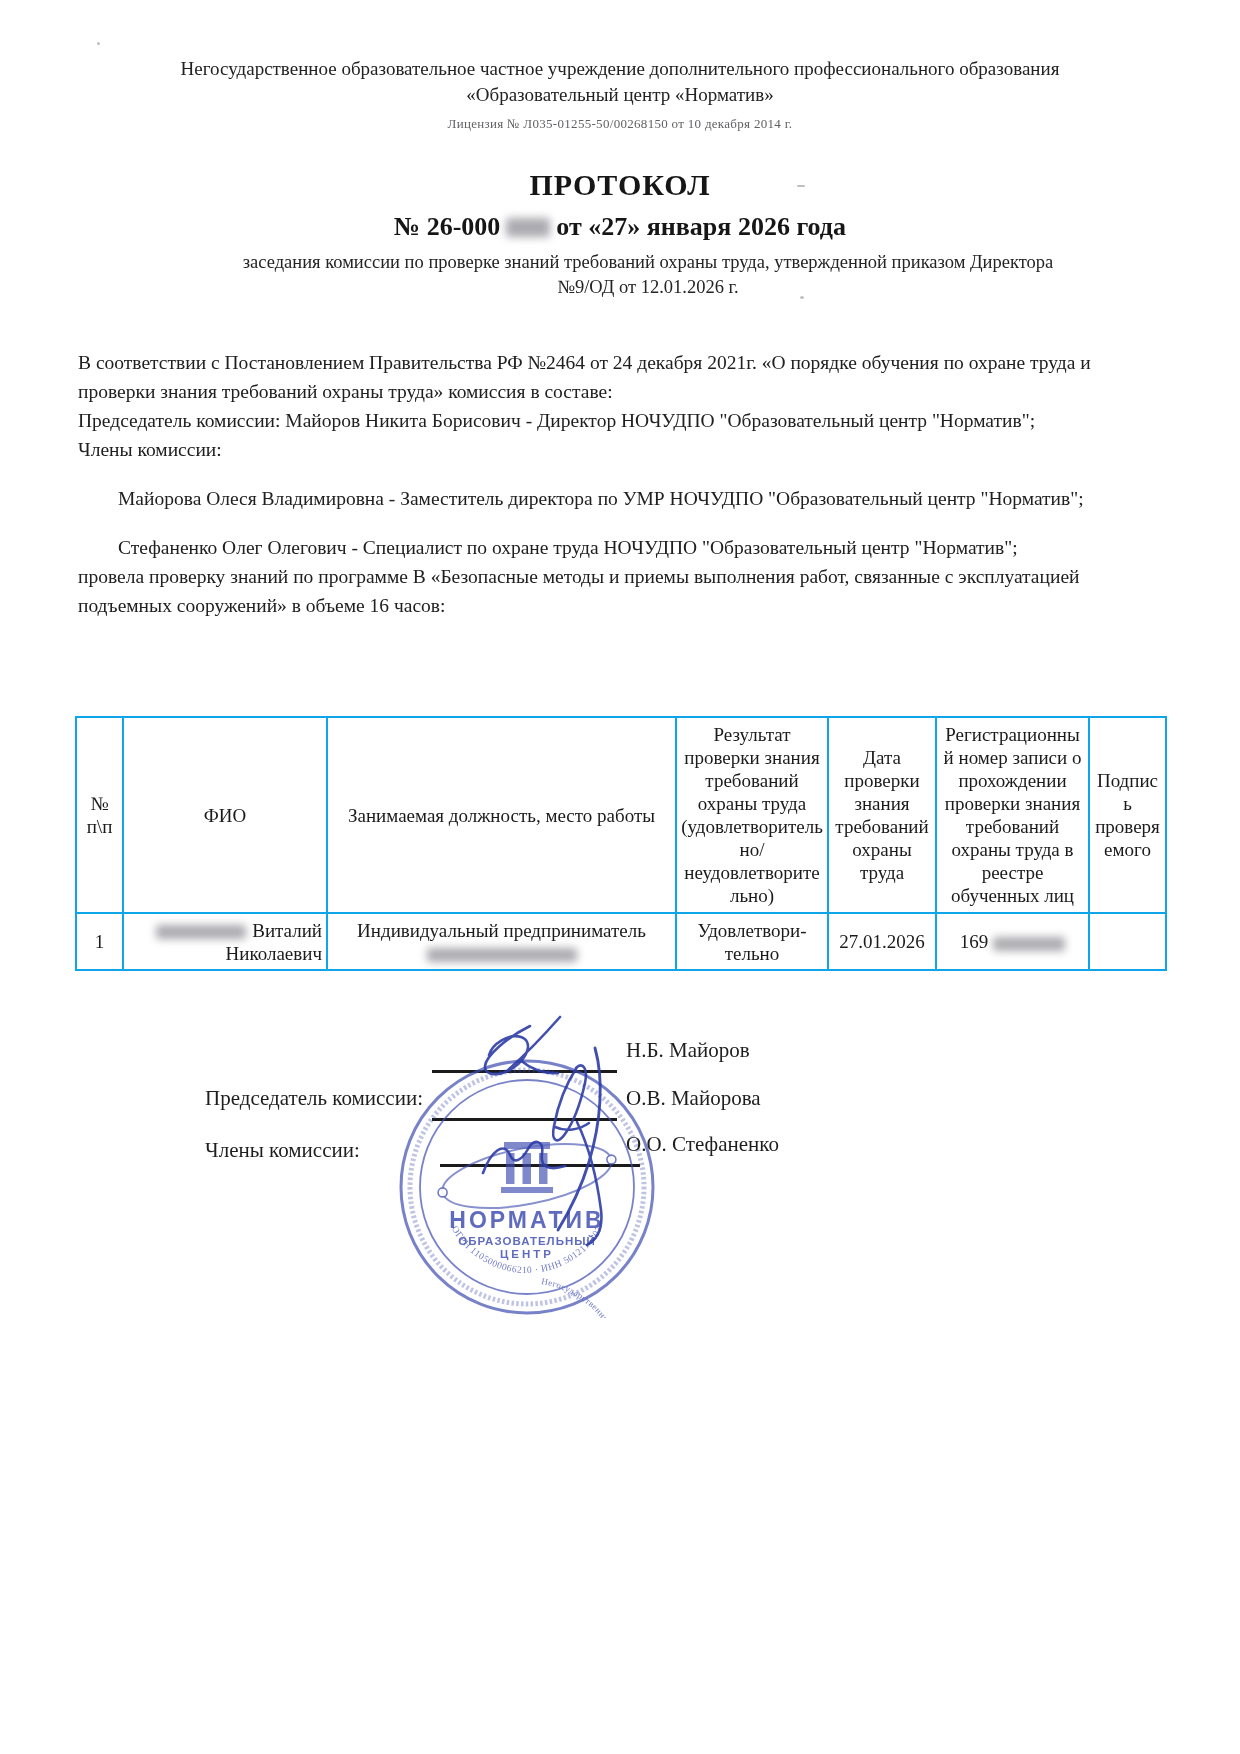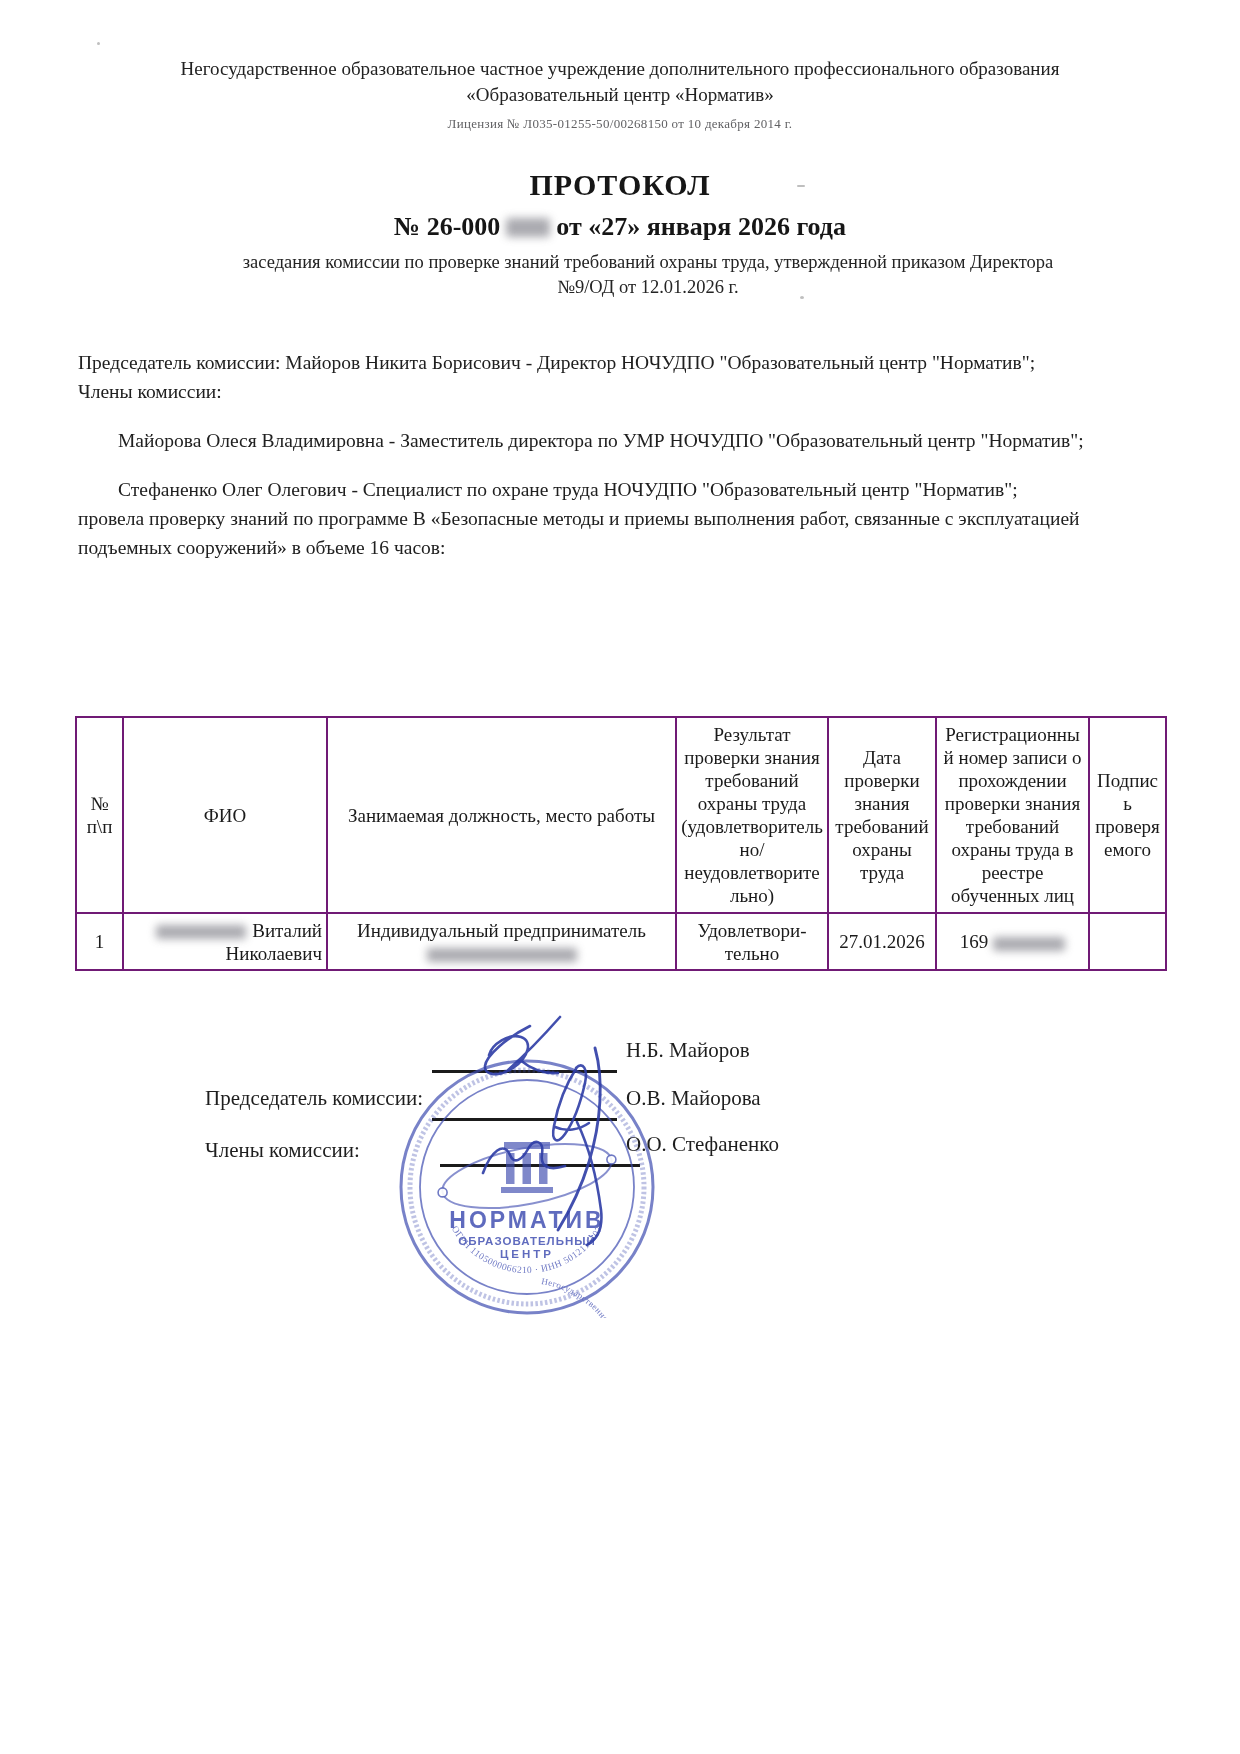--- a/index.html
+++ b/index.html
@@ -35,21 +35,21 @@
   
   .body-text{position:absolute;top:348px;left:78px;width:1020px;font-size:19.5px;
     line-height:29px;color:#202020;}
   .body-text p{margin:0;}
   .body-text p.indent{margin-left:40px;margin-top:20px;}
 
   
   table.results{position:absolute;top:716px;left:75px;border-collapse:collapse;
     table-layout:fixed;width:1090px;font-size:19px;color:#1b1b1b;}
   table.results th, table.results td{
-    border:2px solid #701a75;padding:2px 4px;vertical-align:middle;
+    border:2px solid #0ea5e9;padding:2px 4px;vertical-align:middle;
     overflow-wrap:anywhere;word-break:break-word;line-height:23px;font-weight:normal;}
   table.results thead tr{height:196px;}
   table.results tbody tr{height:57px;}
   th.center, td.center{text-align:center;}
   td.fio-cell{text-align:right;padding-left:5px;}
 
   
   .sig-label{position:absolute;font-size:21px;color:#1e1e1e;margin-top:48px;}
   .sig-name{position:absolute;font-size:21px;color:#1e1e1e;text-align:center;}
   .sig-line{position:absolute;height:2.5px;background:#1b1b1b;}
@@ -79,20 +79,21 @@
   </div>
 
   <div class="protocol-heading">ПРОТОКОЛ</div>
   <div class="protocol-number">
     <span>№ 26-000</span><span class="redact num"></span><span>от «27» января 2026 года</span>
   </div>
   <div class="subtitle l1">заседания комиссии по проверке знаний требований охраны труда, утвержденной приказом Директора</div>
   <div class="subtitle l2">№9/ОД от 12.01.2026 г.</div>
 
   <div class="body-text">
+    <p>В соответствии с  Постановлением Правительства РФ №2464 от 24 декабря 2021г. «О порядке обучения по охране труда и проверки знания требований охраны труда» комиссия в составе:</p>
     <p>Председатель комиссии: Майоров Никита Борисович  - Директор НОЧУДПО "Образовательный центр "Норматив";</p>
     <p>Члены комиссии:</p>
     <p class="indent">Майорова Олеся Владимировна - Заместитель директора по УМР НОЧУДПО "Образовательный центр "Норматив";</p>
     <p class="indent">Стефаненко Олег Олегович - Специалист по охране труда НОЧУДПО "Образовательный центр "Норматив";</p>
     <p>провела проверку знаний по программе В «Безопасные методы и приемы выполнения работ, связанные с эксплуатацией подъемных сооружений» в объеме 16 часов:</p>
   </div>
 
   <table class="results">
     <colgroup>
       <col style="width:47px">

